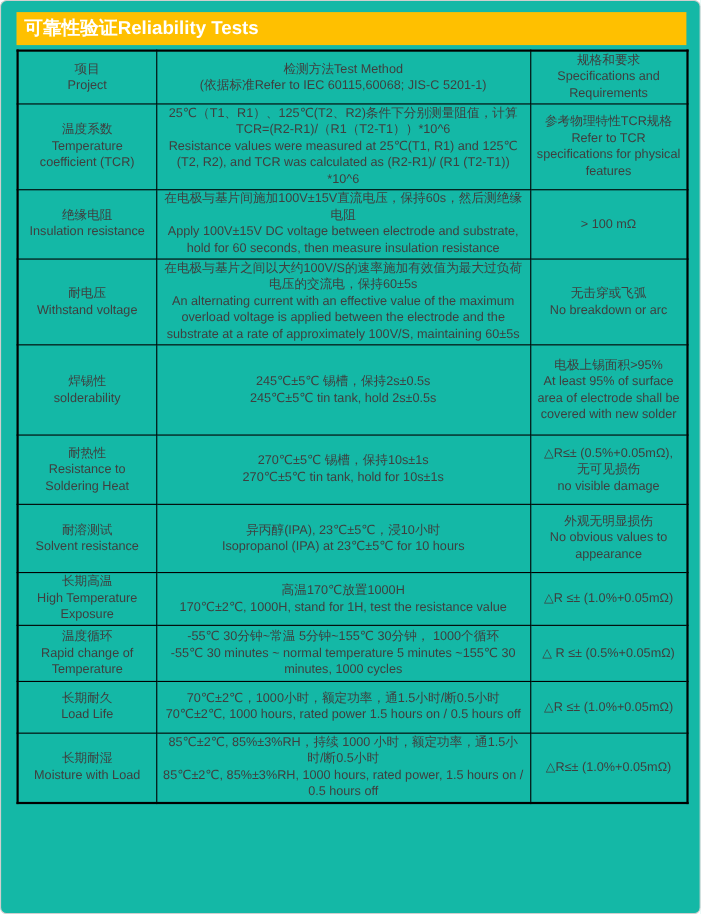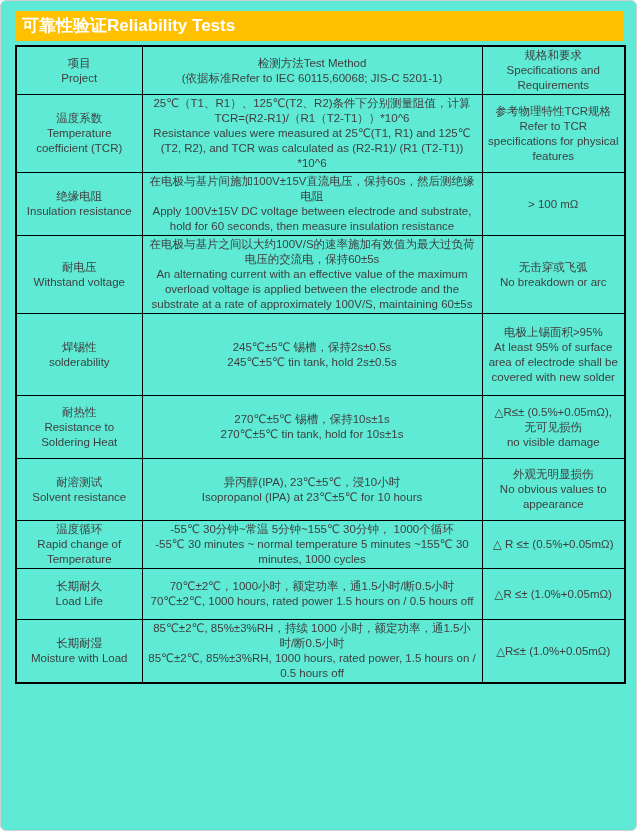--- a/index.html
+++ b/index.html
@@ -6,21 +6,21 @@
     margin: 0;
     padding: 0;
     background: #ffffff;
     width: 637px;
     height: 831px;
   }
   .page {
     box-sizing: border-box;
     width: 637px;
     height: 831px;
-    background: #5eead4;
+    background: #14b8a6;
     border: 1px solid #cfcfcf;
     border-radius: 6px;
     padding: 10px 13px 0 14px;
     overflow: hidden;
     font-family: "Liberation Sans", "DejaVu Sans", sans-serif;
     color: #3f3f3f;
   }
   .title-bar {
     width: 609px;
     box-sizing: border-box;
@@ -178,20 +178,33 @@
             <div class="para">异丙醇(IPA), 23℃±5℃，浸10小时</div>
             <div class="para">Isopropanol (IPA) at 23℃±5℃ for 10 hours</div>
           </td>
           <td>
             <div class="para">外观无明显损伤</div>
             <div class="para">No obvious values to appearance</div>
           </td>
         </tr>
         <tr>
           <td>
+            <div class="para">长期高温</div>
+            <div class="para">High Temperature Exposure</div>
+          </td>
+          <td>
+            <div class="para">高温170℃放置1000H</div>
+            <div class="para">170℃±2℃, 1000H, stand for 1H, test the resistance value</div>
+          </td>
+          <td>
+            <div class="para">△R ≤± (1.0%+0.05mΩ)</div>
+          </td>
+        </tr>
+        <tr>
+          <td>
             <div class="para">温度循环</div>
             <div class="para">Rapid change of Temperature</div>
           </td>
           <td>
             <div class="para">-55℃ 30分钟~常温 5分钟~155℃ 30分钟， 1000个循环</div>
             <div class="para">-55℃ 30 minutes ~ normal temperature 5 minutes ~155℃ 30 minutes, 1000 cycles</div>
           </td>
           <td>
             <div class="para">△ R ≤± (0.5%+0.05mΩ)</div>
           </td>

